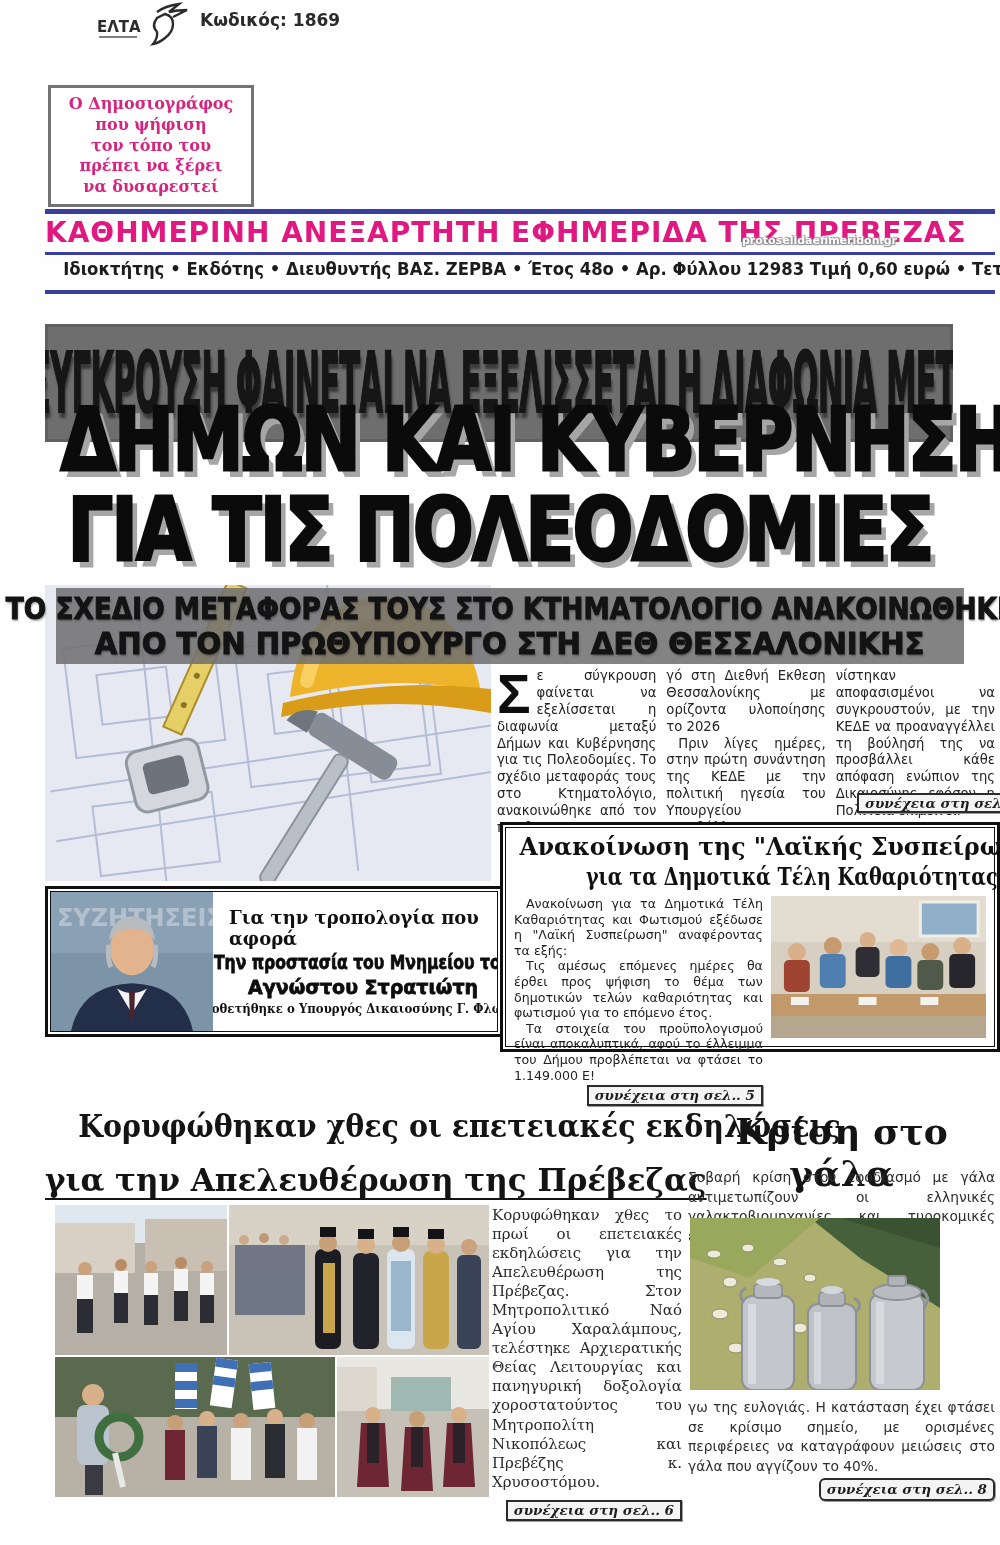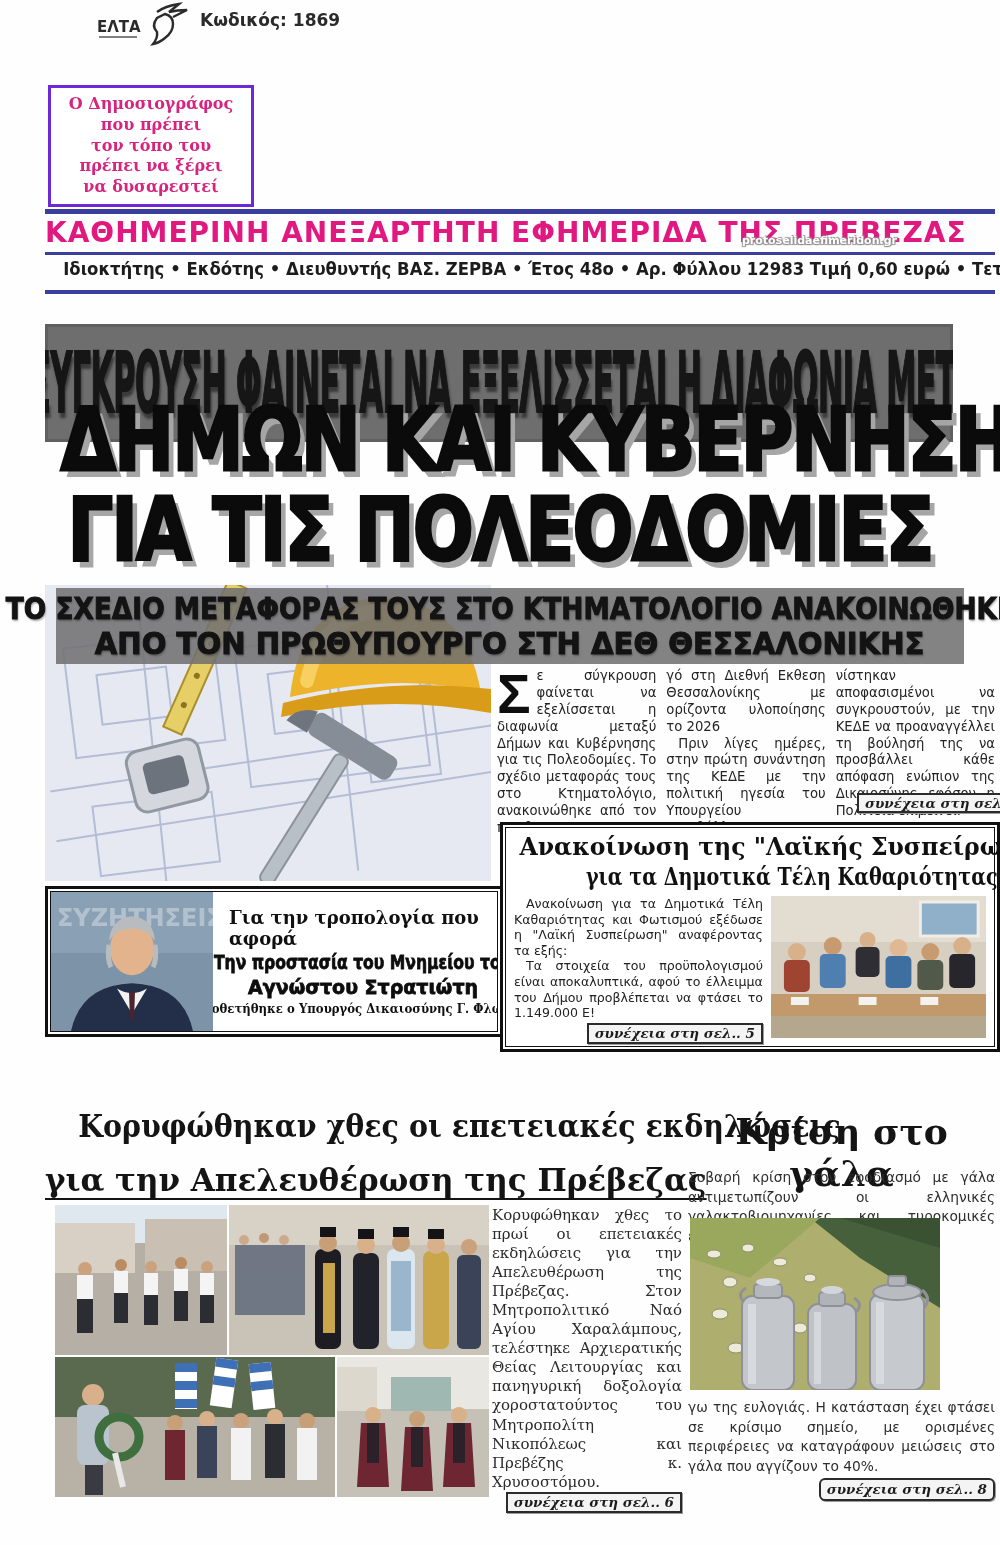--- a/index.html
+++ b/index.html
@@ -6,21 +6,21 @@
   #page{position:relative;width:1000px;height:1545px;background:#fefefe;overflow:hidden;
         font-family:"DejaVu Sans",sans-serif;}
   .abs{position:absolute;}
   .squeeze{display:inline-block;white-space:nowrap;transform:scale(var(--sx,1),var(--sy,1));transform-origin:center;}
 
   
   .elta{left:95px;top:2px;width:100px;height:44px;}
   .kodikos{left:200px;top:10px;font-size:17px;font-weight:bold;color:#2a2a2a;}
 
   
-  .motto{left:48px;top:85px;width:200px;height:116px;border:3px solid #6d28d9;
+  .motto{left:48px;top:85px;width:200px;height:116px;border:3px solid #737373;
          display:flex;align-items:center;justify-content:center;text-align:center;background:#fff;}
   .motto-inner{font-family:"DejaVu Serif",serif;font-size:16px;font-weight:bold;
                color:#d6247f;line-height:1.3;}
   .motto-inner span{display:block;}
 
   
   .masthead{left:257px;top:75px;width:737px;height:131px;background:var(--masthead-blue,#3a3f9e);
             display:flex;align-items:center;justify-content:center;}
   .masthead-title{color:#fff;font-family:"DejaVu Serif",serif;font-weight:bold;font-size:76px;
                   letter-spacing:3px;white-space:nowrap;transform:scaleY(1.1);}
@@ -89,21 +89,21 @@
 
   
   .lib-h{left:45px;width:640px;text-align:center;font-family:"DejaVu Serif",serif;
          font-weight:bold;font-size:31px;color:#141414;white-space:nowrap;}
   .lib-h1{top:1108px;} .lib-h2{top:1162px;}
   .lib-h2 .squeeze{text-decoration:underline;text-decoration-thickness:2px;text-underline-offset:7px;}
   .collage{left:55px;top:1205px;width:434px;height:292px;display:flex;flex-direction:column;gap:2px;}
   .collage-row{display:flex;gap:2px;}
   .lib-col{left:492px;top:1206px;width:190px;font-family:"DejaVu Serif",serif;font-size:15px;
            line-height:1.27;text-align:justify;color:#2b2b2b;}
-  .lib-col .cont{float:right;margin-top:0;}
+  .lib-col .cont{float:right;margin-top:8px;}
 
   
   .milk-h{left:688px;top:1110px;width:307px;text-align:center;font-family:"DejaVu Serif",serif;
           font-weight:bold;font-size:36px;color:#141414;}
   .milk-b{left:688px;width:307px;font-size:13.8px;line-height:1.42;text-align:justify;color:#2e2e2e;}
   .milk-b1{top:1168px;} .milk-b2{top:1398px;}
   .milk-b .cont{float:right;margin-top:2px;border-radius:6px;}
   .milk-photo{left:690px;top:1218px;width:250px;height:172px;}
 
   svg{display:block;}
@@ -117,21 +117,21 @@
     <text x="2" y="30" font-family="DejaVu Sans" font-size="15" font-weight="bold" fill="#2b2b2b">ΕΛΤΑ</text>
     <rect x="4" y="34" width="38" height="2" fill="#2b2b2b" opacity=".6"></rect>
     <path d="M62,10 Q70,4 84,2 L74,10 Q82,8 92,8 L78,15" fill="none" stroke="#2b2b2b" stroke-width="2.4"></path>
     <path d="M70,12 Q78,14 78,22 Q78,30 70,36 Q64,41 58,42 Q63,36 62,30 Q56,24 62,16 Z" fill="none" stroke="#2b2b2b" stroke-width="2.4"></path>
   </svg>
   <div class="abs kodikos">Κωδικός: 1869</div>
 
   <div class="abs motto">
     <div class="motto-inner">
       <span>Ο Δημοσιογράφος</span>
-      <span>που πρέπει</span>
+      <span>που ψήφιση</span>
       <span>τον τόπο του</span>
       <span>πρέπει να ξέρει</span>
       <span>να δυσαρεστεί</span>
     </div>
   </div>
 
   <div class="rule rule1"></div>
   <div class="abs subtitle">ΚΑΘΗΜΕΡΙΝΗ ΑΝΕΞΑΡΤΗΤΗ ΕΦΗΜΕΡΙΔΑ ΤΗΣ ΠΡΕΒΕΖΑΣ</div>
   <div class="abs watermark">protoselidaefimeridon.gr</div>
   <div class="rule rule2"></div>
@@ -215,20 +215,21 @@
     <div class="laiki-inner">
       <div class="laiki-title">
         <span class="squeeze" style="--sx:.98">Ανακοίνωση της "Λαϊκής Συσπείρωσης"</span>
       </div>
       <div class="laiki-title">
         <span class="squeeze" style="--sx:.8">για τα Δημοτικά Τέλη Καθαριότητας και Φωτισμού</span>
       </div>
       <div class="laiki-body">
         <div class="laiki-text">
           <p class="ind">Ανακοίνωση για τα Δημοτικά Τέλη Καθαριότητας και Φωτισμού εξέδωσε η "Λαϊκή Συσπείρωση" αναφέροντας τα εξής:</p>
+          <p class="ind">Τις αμέσως επόμενες ημέρες θα έρθει προς ψήφιση το θέμα των δημοτικών τελών καθαριότητας και φωτισμού για το επόμενο έτος.</p>
           <p class="ind">Τα στοιχεία του προϋπολογισμού είναι αποκαλυπτικά, αφού το έλλειμμα του Δήμου προβλέπεται να φτάσει το 1.149.000 Ε!</p>
           <span class="cont">συνέχεια στη σελ.. 5</span>
         </div>
         <svg class="laiki-photo" viewBox="0 0 216 142" preserveAspectRatio="none">
           <rect width="216" height="142" fill="#d6cfc2"></rect>
           <rect width="216" height="46" fill="#e2dcd1"></rect>
           <rect x="150" y="6" width="58" height="34" fill="#8fb0c8" stroke="#f0ede6" stroke-width="3"></rect>
           <g>
             <circle cx="26" cy="56" r="9" fill="#d8b08a"></circle>
               <rect x="13" y="64" width="26" height="32" rx="5" fill="#a04432"></rect>

